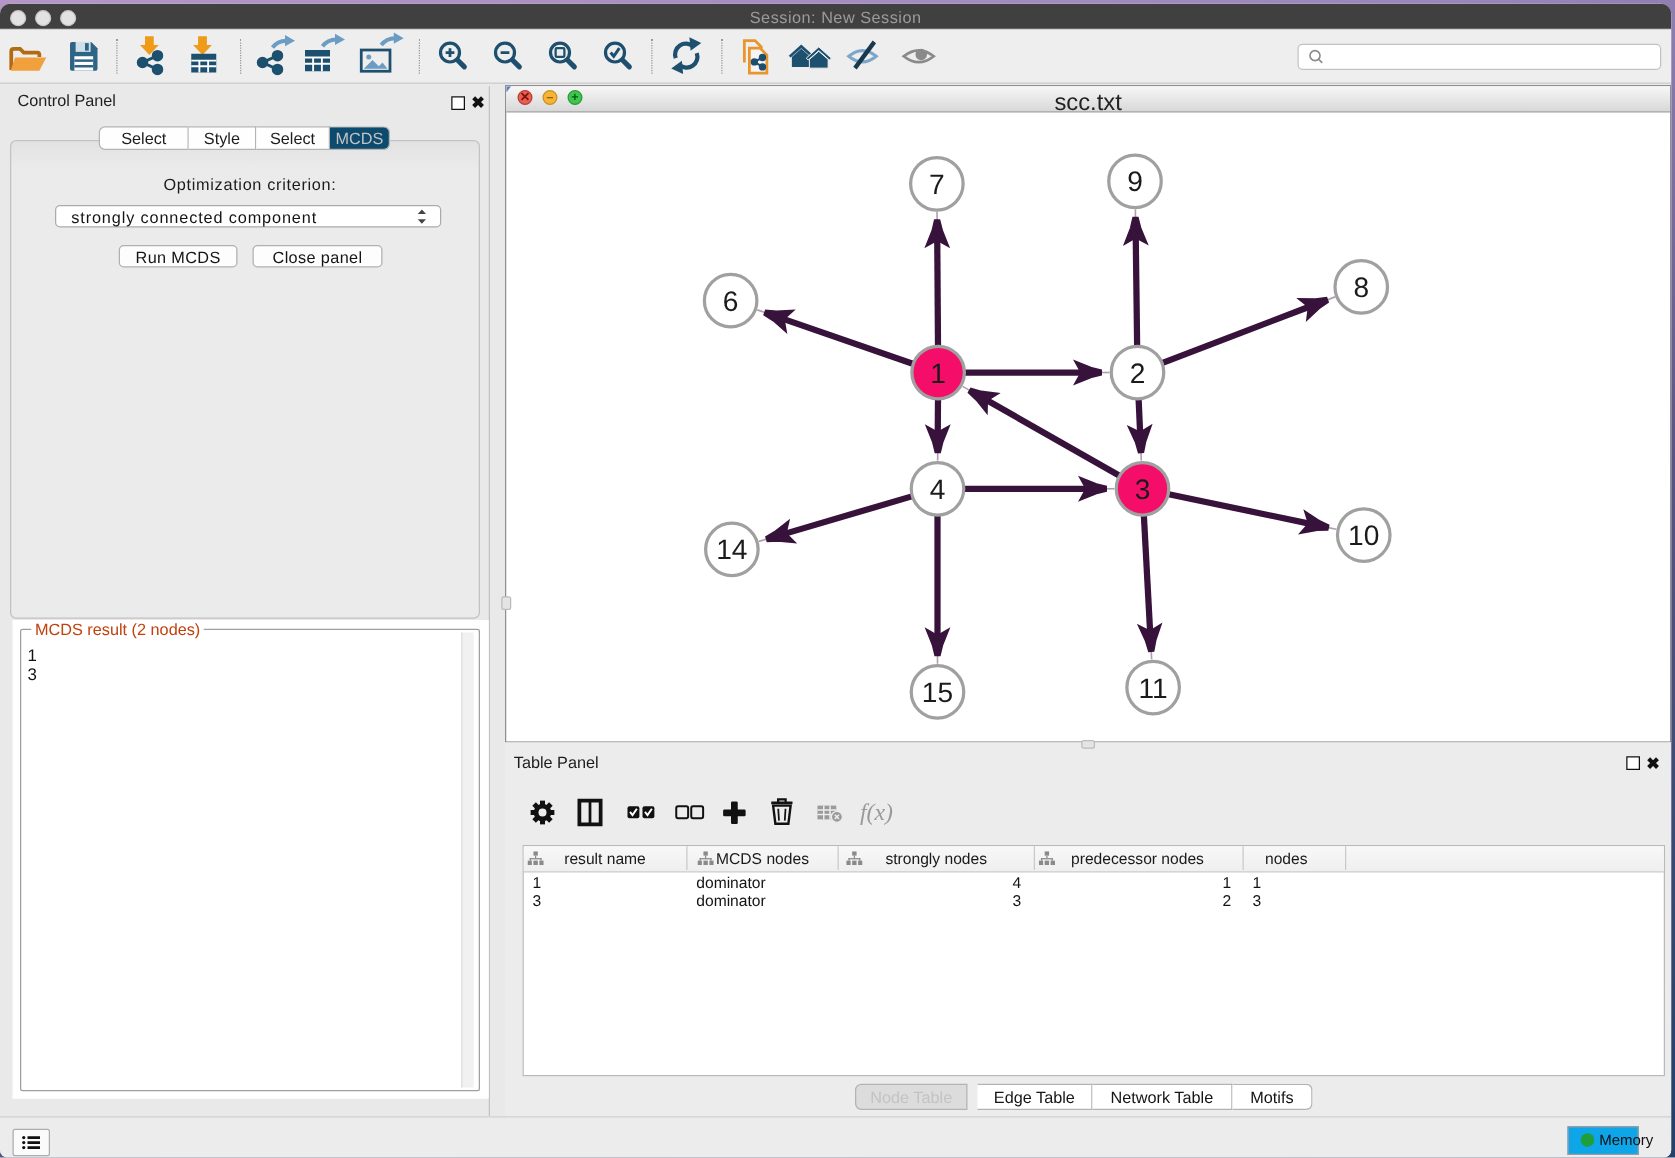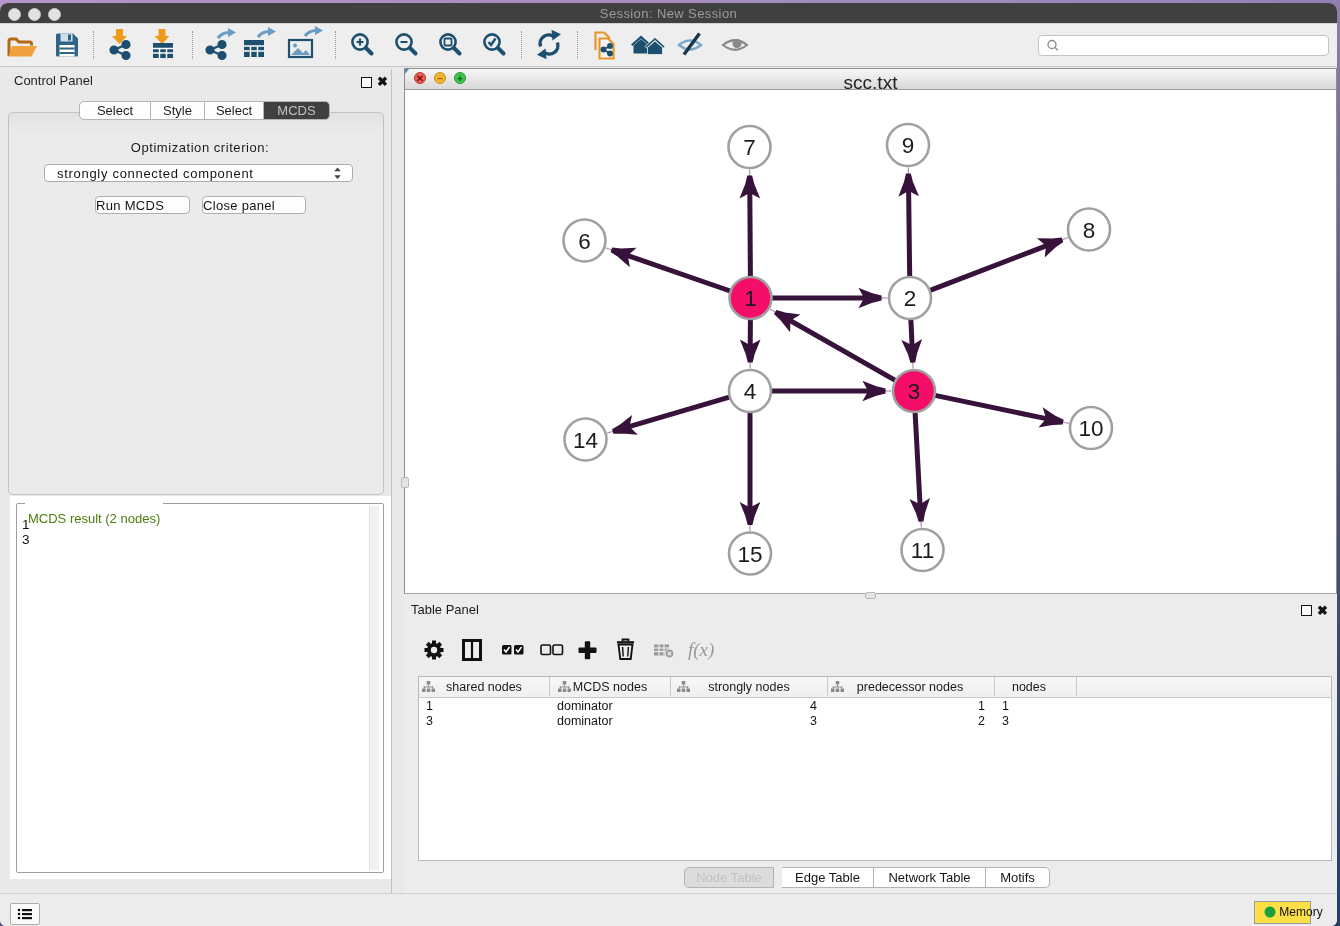--- a/index.html
+++ b/index.html
@@ -13,44 +13,44 @@
 #search{position:absolute;left:1038px;top:11px;width:289px;height:19px;background:#fff;border:1px solid #c3c3c3;border-radius:4px}
 
 #cpanel{position:absolute;left:0;top:66px;width:391px;height:824px;background:#e9e9e9;border-right:1px solid #c2c2c2}
 #cptitle{position:absolute;left:14px;top:4px;font-size:13px;color:#1f1f1f}
 .wbtn-sq{position:absolute;width:9px;height:9px;border:1.5px solid #111;background:#fff}
 .wbtn-x{position:absolute;font-size:13px;font-weight:bold;color:#111;line-height:11px}
 .tab{position:absolute;top:32px;height:19px;z-index:2;background:#fefefe;border:1px solid #b4b4b4;font-size:13px;color:#1c1c1c;text-align:center;line-height:18px;box-sizing:border-box}
 #tabpane{position:absolute;left:8px;top:43px;width:376px;height:383px;background:linear-gradient(#e2e2e2,#ebebeb 22px);border:1px solid #c2c2c2;border-radius:5px;box-sizing:border-box}
 #optlabel{position:absolute;left:0;top:71px;width:400px;text-align:center;font-size:13px;letter-spacing:0.55px;color:#1b1b1b}
 #dropdown{position:absolute;left:44px;top:95px;width:309px;height:18px;background:#fff;border:1px solid #ababab;border-radius:4px;font-size:13px;letter-spacing:0.7px;color:#141414;line-height:18px;padding-left:12px;box-sizing:border-box}
-.btn{position:absolute;top:127px;height:18px;background:#fdfdfd;border:1px solid #b0b0b0;border-radius:4px;font-size:13px;letter-spacing:0.3px;color:#141414;text-align:left;line-height:18px;box-sizing:border-box}
+.btn{position:absolute;top:127px;height:18px;background:#fdfdfd;border:1px solid #b0b0b0;border-radius:4px;font-size:13px;letter-spacing:0.3px;color:#141414;text-align:center;line-height:18px;box-sizing:border-box}
 #mcdswhite{position:absolute;left:10px;top:427px;width:381px;height:383px;background:#fff}
 #fieldset{position:absolute;left:6px;top:7px;width:366px;height:368px;border:1px solid #9f9f9f;border-radius:2px}
-#legend{position:absolute;left:8px;top:-8px;background:#fff;padding:15px 3px;font-size:13px;color:#4d7c0f}
+#legend{position:absolute;left:8px;top:-8px;background:#fff;padding:0 3px;font-size:13px;color:#c2410c}
 #scrolltrack{position:absolute;right:4px;top:2px;width:9px;height:364px;background:#f1f1f1;border-left:1px solid #ddd}
 
 #netwin{position:absolute;left:404px;top:65px;width:933px;height:526px;border:1px solid #8f8f8f;border-bottom:1px solid #a5a5a5;box-sizing:border-box;background:#fff}
 #nettitle{position:absolute;left:0;top:0;width:100%;height:20px;background:linear-gradient(#f7f7f7,#d8d8d8);border-bottom:1px solid #9c9c9c}
 .tl2{position:absolute;top:3px;width:12px;height:12px;border-radius:50%;box-sizing:border-box;text-align:center;font-size:10px;font-weight:bold;line-height:11px}
 #netname{position:absolute;top:3px;left:0;width:100%;text-align:center;font-size:19px;color:#222}
 
 #tpanel{position:absolute;left:404px;top:591px;width:933px;height:299px;background:#ececec}
 #tptitle{position:absolute;left:7px;top:8px;font-size:13px;color:#1c1c1c}
 #tablebox{position:absolute;left:14px;top:82px;width:912px;height:183px;background:#fff;border:1px solid #b9b9b9}
 #thead{position:absolute;left:0;top:0;width:100%;height:20px;background:linear-gradient(#f8f8f8,#efefef);border-bottom:1px solid #c9c9c9}
 .hsep{position:absolute;top:0;height:19px;width:0;border-left:1px solid #c9c9c9}
 .hcell{position:absolute;top:3px;font-size:12.5px;color:#1a1a1a;text-align:center}
 .hicon{position:absolute;top:4px;width:13px;height:12px}
 .cell{position:absolute;font-size:12.5px;color:#141414}
 .btab{position:absolute;top:273px;height:21px;background:#fff;border:1px solid #b3b3b3;font-size:13px;color:#151515;text-align:center;line-height:20px;box-sizing:border-box}
 
 #statusbar{position:absolute;left:0;top:890px;width:1337px;height:36px;background:#ececec;border-top:1px solid #d0d0d0}
 #listbtn{position:absolute;left:10px;top:9px;width:28px;height:20px;background:#fbfbfb;border:1px solid #adadad;border-radius:2px}
-#membtn{position:absolute;left:1254px;top:7px;width:57px;height:23px;background:#fde047;border:1px solid #9b9b9b;font-size:12px;color:#111;box-sizing:border-box;white-space:nowrap;line-height:21px}
+#membtn{position:absolute;left:1254px;top:7px;width:57px;height:23px;background:#0ea5e9;border:1px solid #9b9b9b;font-size:12px;color:#111;box-sizing:border-box;white-space:nowrap;line-height:21px}
 </style></head>
 <body>
 <div id="win">
   <div id="titlebar">
     <div class="tl" style="left:8px"></div>
     <div class="tl" style="left:28px"></div>
     <div class="tl" style="left:48px"></div>
     <div id="wtitle">Session: New Session</div>
   </div>
   <div id="toolbar">
@@ -190,21 +190,21 @@
         </svg></div>
   </div>
 
   <div id="cpanel">
     <div id="cptitle">Control Panel</div>
     <div class="wbtn-sq" style="left:361px;top:8px"></div>
     <div class="wbtn-x" style="left:377px;top:7px">✖</div>
     <div class="tab" style="left:79px;width:72px;border-radius:5px 0 0 5px">Select</div>
     <div class="tab" style="left:151px;width:54px;border-left:none">Style</div>
     <div class="tab" style="left:205px;width:59px;border-left:none">Select</div>
-    <div class="tab" style="left:264px;width:66px;border-left:none;border-radius:0 5px 5px 0;background:#404040;color:#c2c2c2">MCDS</div>
+    <div class="tab" style="left:264px;width:48px;border-left:none;border-radius:0 5px 5px 0;background:#0c4a6e;color:#c2c2c2">MCDS</div>
     <div id="tabpane"></div>
     <div id="dropdown">strongly connected component
       <svg width="9" height="13" style="position:absolute;right:10px;top:2.5px">
           <polygon points="4.5,0.5 7.8,4.2 1.2,4.2" fill="#444"></polygon>
           <polygon points="4.5,12 7.8,8.3 1.2,8.3" fill="#444"></polygon>
         </svg>
     </div>
     <div id="optlabel">Optimization criterion:</div>
     <div class="btn" style="left:95px;width:95px">Run MCDS</div>
     <div class="btn" style="left:202px;width:104px">Close panel</div>
@@ -361,21 +361,21 @@
 
       <text x="274" y="33" font-family="Liberation Serif,serif" font-style="italic" font-size="19px" fill="#9a9a9a">f(x)</text>
     </svg>
     <div id="tablebox">
       <div id="thead">
         <div class="hsep" style="left:130px"></div>
         <div class="hsep" style="left:251px"></div>
         <div class="hsep" style="left:408px"></div>
         <div class="hsep" style="left:575px"></div>
         <div class="hsep" style="left:657px"></div>
-        <div class="hcell" style="left:10px;width:110px">shared nodes</div>
+        <div class="hcell" style="left:10px;width:110px">result name</div>
         <div class="hcell" style="left:136px;width:110px">MCDS nodes</div>
         <div class="hcell" style="left:270px;width:120px">strongly nodes</div>
         <div class="hcell" style="left:430px;width:122px">predecessor nodes</div>
         <div class="hcell" style="left:575px;width:70px">nodes</div>
         <svg class="hicon" style="left:3px" viewBox="0 0 13 12">
             <g fill="#8a8a8a">
               <rect x="4.75" y="0" width="3.5" height="3.5"></rect>
               <rect x="6" y="3.5" width="1" height="2.5"></rect>
               <rect x="1.75" y="5.5" width="9.5" height="1"></rect>
               <rect x="1.75" y="5.5" width="1" height="2"></rect>

